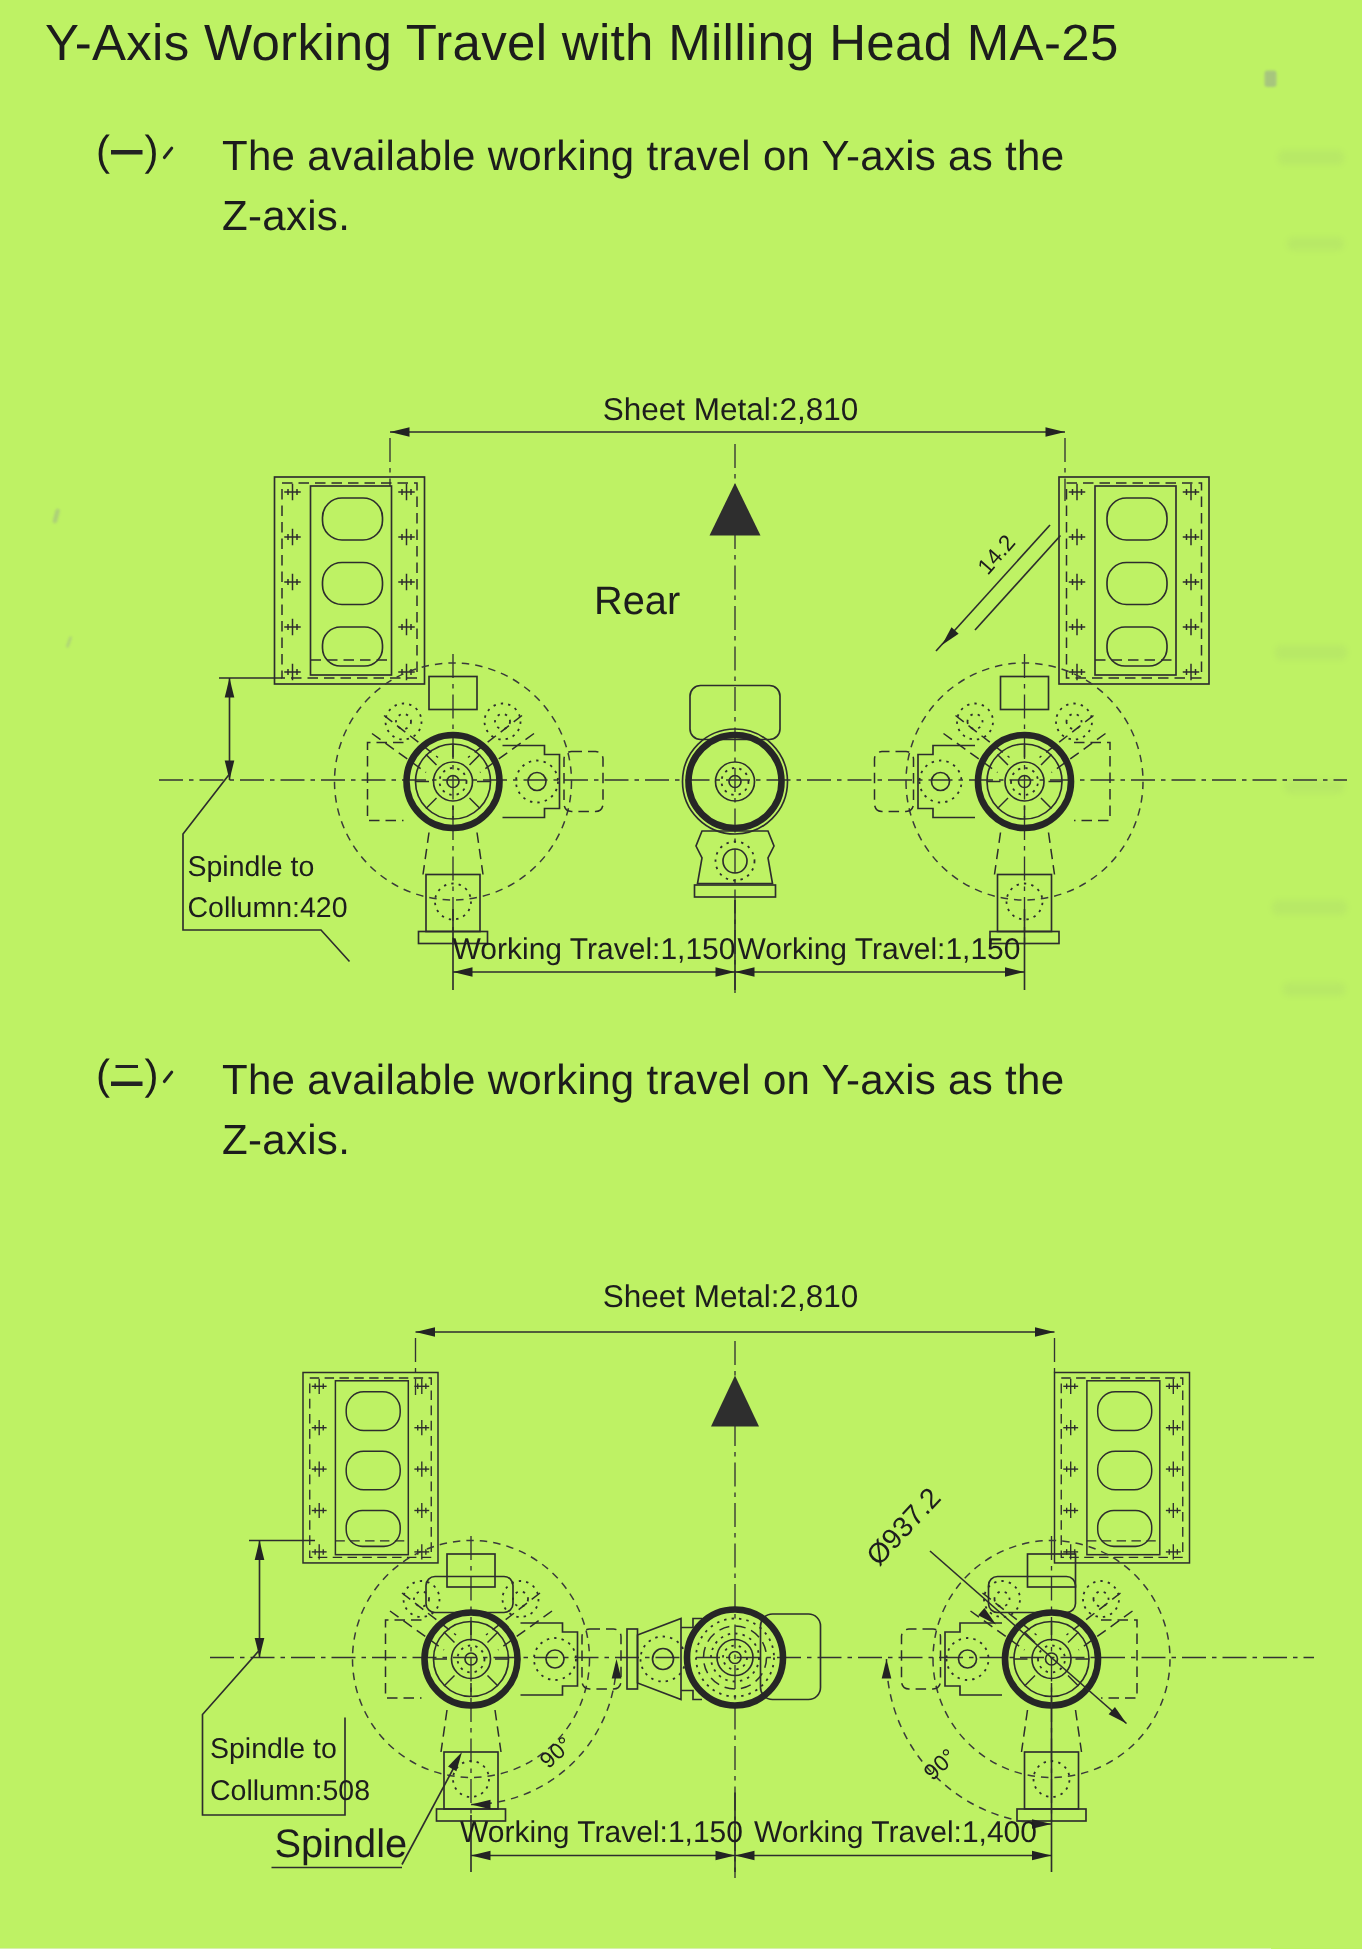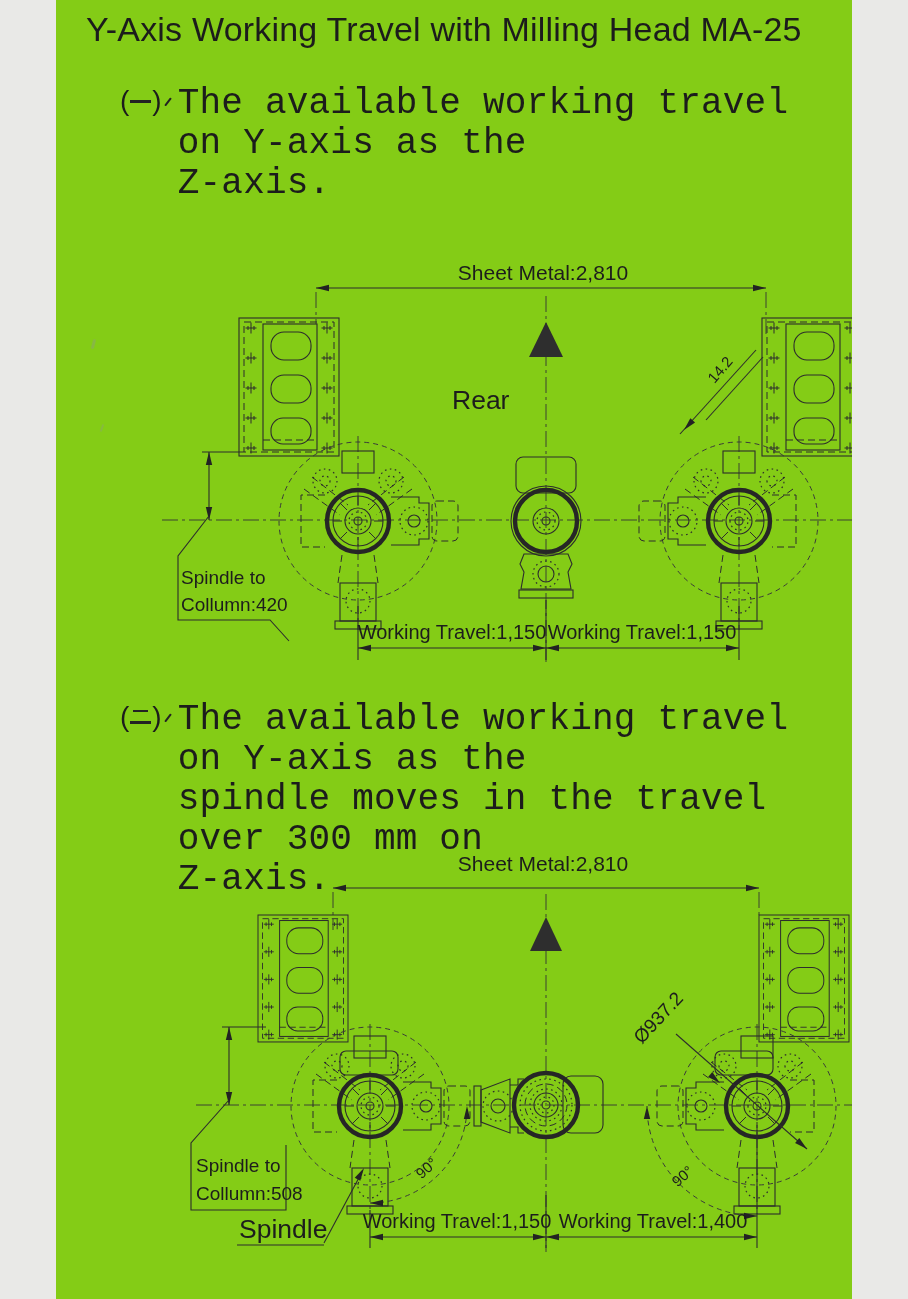--- a/index.html
+++ b/index.html
@@ -1,24 +1,24 @@
 <!DOCTYPE html>
 <html><head>
 <meta charset="utf-8">
 <style>
   html,body{margin:0;padding:0;background:#e9e9e7;}
   #page{
-    position:relative;width:796px;height:1299px;margin:0 auto;
-    background:#84cc16;overflow:hidden;
+    position:relative;width:908px;height:1299px;margin:0 auto;
+    background:#bef264;overflow:hidden;
     font-family:"Liberation Sans","DejaVu Sans",sans-serif;color:#1c1c1c;
   }
   .title{position:absolute;left:30px;top:10px;font-size:34px;letter-spacing:.2px;white-space:nowrap;}
   .para{position:absolute;left:64px;display:flex;}
   .marker{width:84px;font-size:28px;padding-top:1px;white-space:nowrap;}
-  .ptext{font-size:36px;line-height:40px;letter-spacing:.2px;font-family:Liberation Mono, monospace;}
+  .ptext{font-size:28px;line-height:40px;letter-spacing:.2px;}
   .pn{font-size:28px;}
   .cjk{display:inline-block;position:relative;width:23px;height:28px;vertical-align:-4px;}
   .cjk.one::before{content:"";position:absolute;left:1px;right:1px;top:14px;height:2.6px;background:#232323;}
   .cjk.two::before{content:"";position:absolute;left:4px;right:4px;top:8px;height:2.4px;background:#232323;}
   .cjk.two::after{content:"";position:absolute;left:1px;right:1px;top:19px;height:2.6px;background:#232323;}
   .dun{display:inline-block;position:relative;width:12px;height:22px;}
   .dun::before{content:"";position:absolute;left:5px;top:9px;width:2.4px;height:10px;background:#232323;border-radius:2px;transform:rotate(38deg);}
   svg{position:absolute;left:0;}
   svg text{fill:#1d1d1d;font-family:"Liberation Sans","DejaVu Sans",sans-serif;}
   .t15{font-size:15px;} .t19{font-size:19px;} .t21{font-size:21px;} .t20{font-size:20px;} .t26{font-size:26.5px;}
@@ -44,21 +44,20 @@
     <div class="ptext">
       <div>The available working travel on Y-axis as the</div>
       <div>Z-axis.</div>
     </div>
   </div>
 
   <div class="para" style="top:700px">
     <div class="marker" aria-label="(二)、"><span class="pn">(</span><span class="cjk two"></span><span class="pn">)</span><span class="dun"></span></div>
     <div class="ptext">
       <div>The available working travel on Y-axis as the</div>
-      <div>spindle moves in the travel over 300 mm on</div>
       <div>Z-axis.</div>
     </div>
   </div>
 
   <svg style="top:252px" width="908" height="428" viewBox="0 252 908 428">
     <defs>
       <g id="ah">
           <polygon points="0,0 -13,-3.2 -13,3.2" fill="#232323"></polygon>
         </g>
       <g id="boltx" class="thin" style="stroke-width:1">

